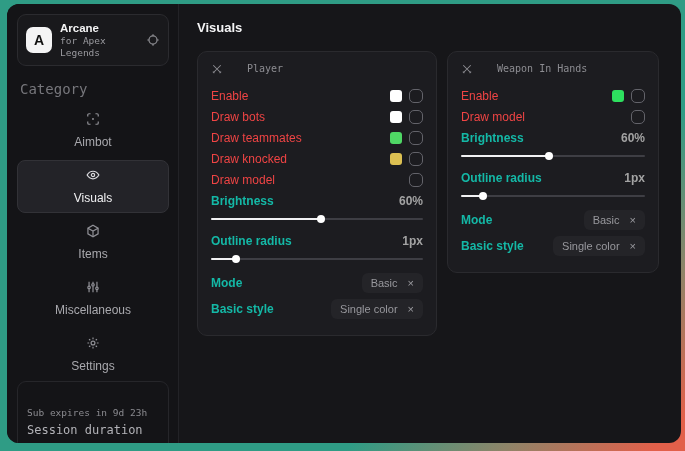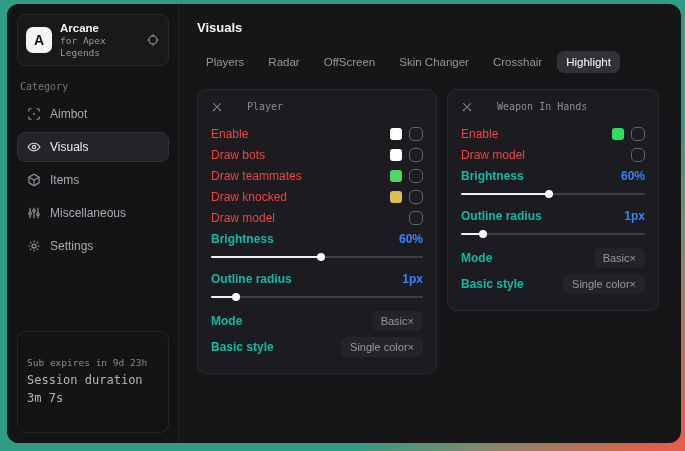--- a/index.html
+++ b/index.html
@@ -25,27 +25,27 @@
   }
   .app-logo {
     width:26px; height:26px; border-radius:7px; background:#f4f4f5; color:#111;
     display:flex; align-items:center; justify-content:center; font-weight:bold; font-size:14px;
   }
   .app-meta { flex:1; line-height:1.25; }
   .app-name { font-size:11.5px; font-weight:bold; color:#f3f3f4; }
   .app-sub { font-size:9.5px; color:#9a9a9f; font-family:"DejaVu Sans Mono", monospace; }
   .app-action { color:#8b8b90; display:flex; }
   .cat-label {
-    margin:15px 3px 7px; font-size:10px; color:#77777c;
+    margin:15px 3px 7px; font-size:14px; color:#77777c;
     font-family:"DejaVu Sans Mono", monospace;
   }
   .nav { display:flex; flex-direction:column; gap:3px; }
   .nav-item {
     display:flex; align-items:center; gap:9px; padding:7px 9px; border-radius:8px;
-    border:1px solid transparent; color:#a9a9ae; font-size:12px; cursor:default;
+    border:1px solid transparent; color:#a9a9ae; font-size:12px; cursor:default;flex-direction:column;
   }
   .nav-item.active { background:#232328; border-color:#323237; color:#f0f0f2; }
   .nav-icon { display:flex; color:#8f8f95; }
   .nav-item.active .nav-icon { color:#d8d8dc; }
   .sidebar-footer {
     margin-top:auto; border:1px solid #26262a; border-radius:9px; padding:24px 9px;
     font-family:"DejaVu Sans Mono", monospace; line-height:1.55;
   }
   .foot-line1 { font-size:9.5px; color:#8b8b90; }
   .foot-line2 { font-size:12px; color:#b3b3b8; }
@@ -68,32 +68,32 @@
     font-family:"DejaVu Sans Mono", monospace; font-size:10px; margin-bottom:10px;
   }
   .row { display:flex; align-items:center; justify-content:space-between; min-height:21px; }
   .row-label { font-size:12px; color:#ef4444; }
   .row-label.strong { color:#14b8a6; font-weight:bold; }
   .row-right { display:flex; align-items:center; gap:7px; }
   .swatch { width:12px; height:12px; border-radius:3px; display:inline-block; }
   .checkbox {
     width:14px; height:14px; border:1.5px solid #63636a; border-radius:5px; display:inline-block;
   }
-  .row-value { font-size:12px; font-weight:bold; color:#3b82f6; }
+  .row-value { font-size:12px; font-weight:bold; color:#a3a3a3; }
   .slider-track {
     position:relative; height:2px; background:#3e3e44; border-radius:2px; margin:7px 0 10px;
   }
   .slider-fill { position:absolute; left:0; top:0; bottom:0; background:#f1f1f3; border-radius:2px; }
   .slider-thumb {
     position:absolute; top:50%; width:8px; height:8px; background:#ffffff; border-radius:50%;
     transform:translate(-50%,-50%);
   }
   .tag-row { min-height:26px; }
   .tag {
-    background:#242428; border-radius:6px; padding:4px 9px; display:flex; align-items:center; 
+    background:#242428; border-radius:6px; padding:4px 9px; display:flex; align-items:center; gap:10px;
     font-size:11px; color:#98989d;
   }
   .tag-x { color:#9b9ba0; font-size:11px; line-height:1; }
   svg { display:block; }
 </style>
 </head>
 <body>
 
 <div class="window">
   <div class="sidebar">
@@ -161,28 +161,20 @@
         </div>
       </div>
     <div class="sidebar-footer">
       <div class="foot-line1">Sub expires in 9d 23h</div>
       <div class="foot-line2">Session duration 3m 7s</div>
     </div>
   </div>
 
   <div class="main">
     <div class="main-title">Visuals</div>
-    <div class="tabs">
-        <div class="tab">Players</div>
-        <div class="tab">Radar</div>
-        <div class="tab">OffScreen</div>
-        <div class="tab">Skin Changer</div>
-        <div class="tab">Crosshair</div>
-        <div class="tab active">Highlight</div>
-      </div>
     <div class="panels">
         <div class="panel panel-left">
           <div class="panel-head">
             <span>
               <svg width="12" height="12" viewBox="0 0 16 16" fill="none" stroke="currentColor" stroke-width="1.4">
                 <path d="M3 3l10 10M13 3L3 13M11.5 13.5l2-2M2.5 11.5l2 2"></path>
               </svg>
             </span>
             <span>Player</span>
           </div>

